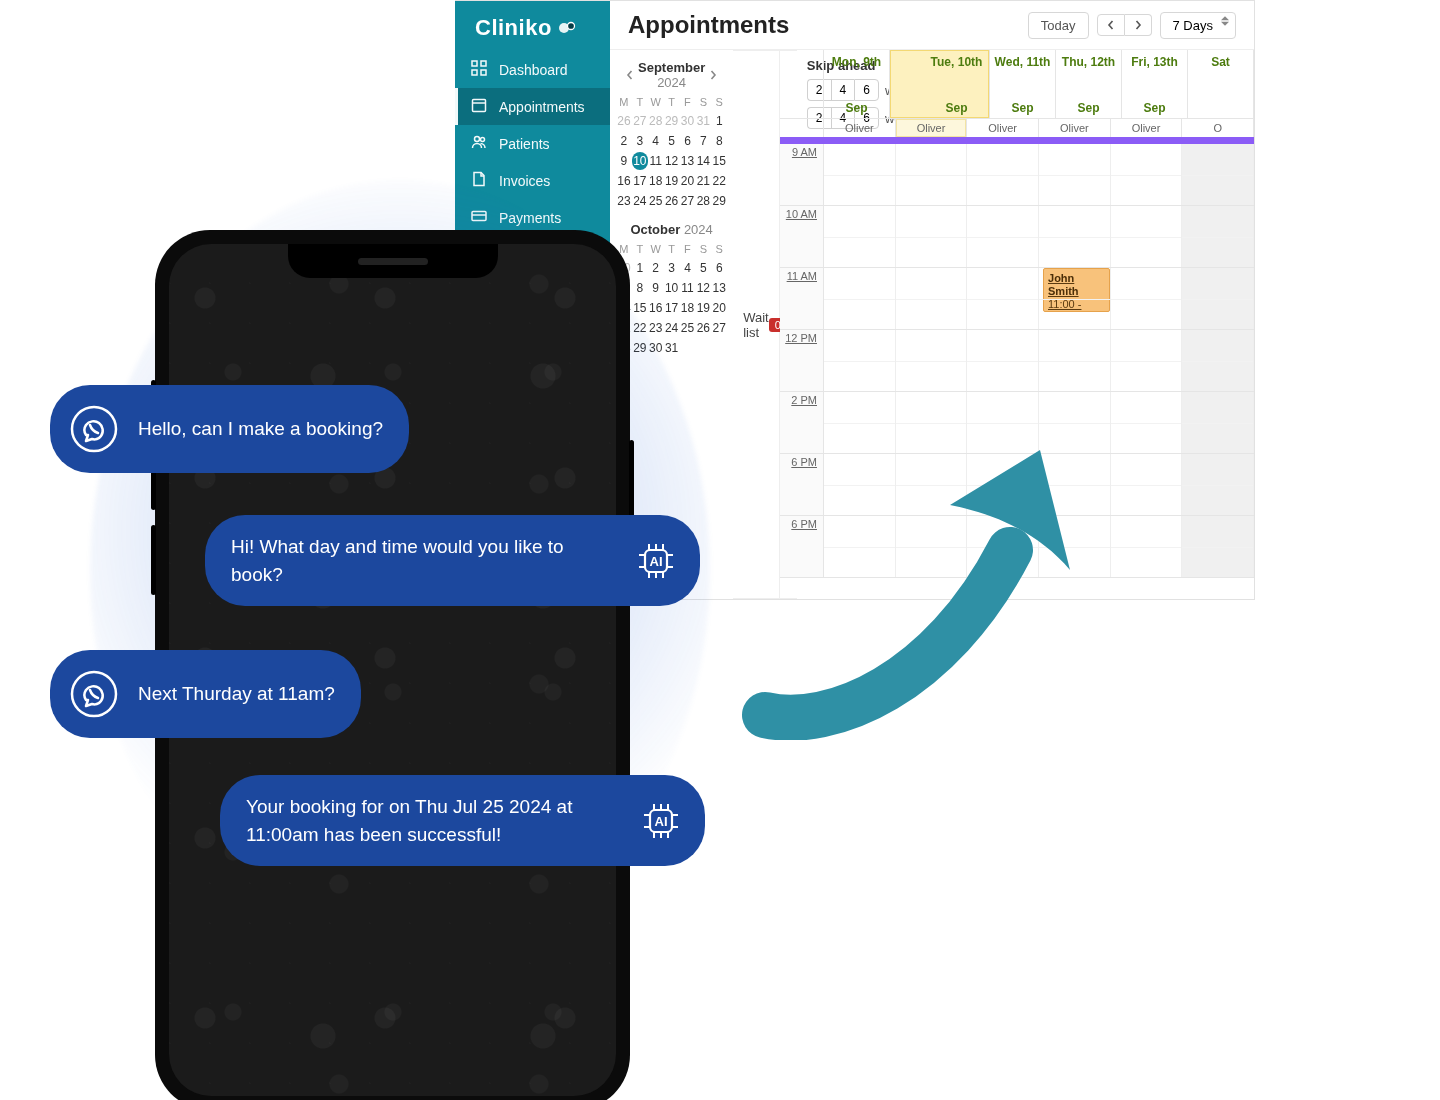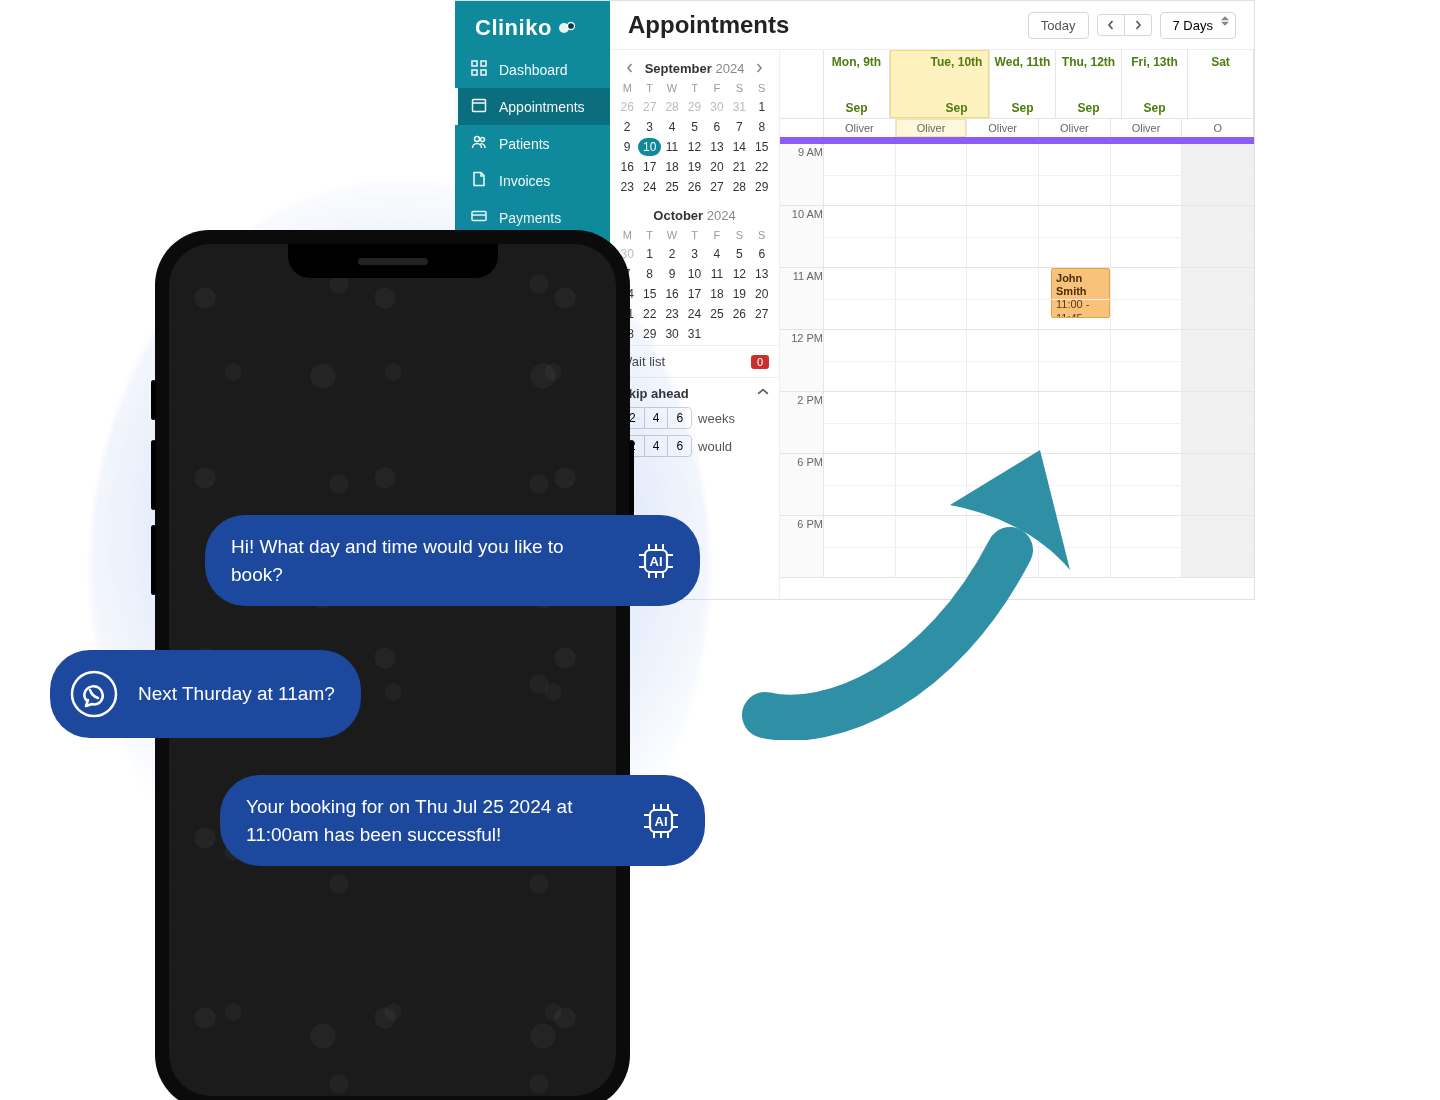--- a/index.html
+++ b/index.html
@@ -113,21 +113,21 @@
 
   .content { display: flex; flex: 1; min-height: 0; }
 
   
   .side-panel {
     width: 170px;
     border-right: 1px solid #eee;
     font-size: 12px;
     color: #444;
     display: flex;
-    flex-direction: column;
+    flex-direction: row;
   }
   .mini-cal { padding: 6px 6px 2px; }
   .mini-head {
     display: flex;
     align-items: center;
     justify-content: space-between;
     padding: 4px 6px;
     font-size: 13px; font-weight: 600; color: #333;
   }
   .mini-head .mo-year { flex:1; text-align:center; }
@@ -171,21 +171,21 @@
     flex:1; min-width:0; border-right:1px solid #e5e5e5;
     text-align:center; font-size:12px; padding:5px 2px 3px; font-weight:600; color:#4d7c0f;
   }
   .day-head.today-col { background:#fdf1bf; box-shadow: inset 0 0 0 1px #f3d873; padding-left: 36px;}
   .day-head .sub { display:block;margin-top:32px; }
   .prac-row { display:flex; border-bottom:7px solid #8b5cf6;}
   .prac-cell { flex:1; text-align:center; font-size:11px; color:#666; padding:3px 0; border-right:1px solid #e5e5e5;}
   .prac-cell.today-col{ background:#fdf7dc; box-shadow: inset 0 0 0 1px #f3e4a3;}
   .grid-body { flex:1; overflow:hidden; position:relative;}
   .hour-row { display:flex; height:62px; border-bottom:1px solid #e5e5e5;}
-  .hour-label { width:44px; flex-shrink:0; text-align:right; padding:2px 0 0 0; font-size:11px; color:#666; border-right:1px solid #e5e5e5; background:#fafafa;}
+  .hour-label { width:44px; flex-shrink:0; text-align:right; padding:2px 6px 0 0; font-size:11px; color:#666; border-right:1px solid #e5e5e5; background:#fafafa;text-decoration:underline;}
   .hour-cell { flex:1; border-right:1px solid #eee; position:relative;}
   .hour-cell::after{ content:""; position:absolute; left:0; right:0; top:50%; border-top:1px solid #f2f2f2;}
   .last-col { background:#f0f0f0; }
 
   .event {
     position:absolute;
     background:#f8c27b;
     border:1px solid #e6a24b;
     border-radius:2px;
     font-size:11px;
@@ -546,21 +546,21 @@
               <div class="hour-cell"></div>
               <div class="hour-cell"></div>
               <div class="hour-cell last-col"></div>
             </div>
             <div class="hour-row">
               <div class="hour-label">11 AM</div>
               <div class="hour-cell"></div>
               <div class="hour-cell"></div>
               <div class="hour-cell"></div>
               <div class="hour-cell">
-                <div class="event" style="left: 12px; right: 0px; top: 0px; height: 50px;">
+                <div class="event" style="left: 4px; right: 0px; top: 0px; height: 44px; text-decoration: underline;">
                   <div class="name">John Smith</div>
                   <div>11:00 - 11:45</div>
                 </div>
               </div>
               <div class="hour-cell"></div>
               <div class="hour-cell last-col"></div>
             </div>
             <div class="hour-row">
               <div class="hour-label">12 PM</div>
               <div class="hour-cell"></div>
@@ -615,20 +615,30 @@
   <div class="phone">
     <div class="side-btn l1"></div>
       <div class="side-btn l2"></div>
       <div class="side-btn l3"></div>
       <div class="side-btn r1"></div>
     <div class="screen">
       <div class="notch"></div>
     </div>
   </div>
 
+  <div class="bubble left" style="left:-10px; top:165px;">
+    <span class="ico">
+      <svg viewBox="0 0 48 48">
+          <circle cx="24" cy="24" r="22" fill="none" stroke="#fff" stroke-width="2.5"></circle>
+          <path d="M16 30c-2-3-2-7 0-10 3-4 9-5 13-2 4 3 5 9 2 13-2 3-6 4-9 3l-6 2 2-6z" fill="none" stroke="#fff" stroke-width="2.5" stroke-linejoin="round"></path>
+          <path d="M20 20c0 0 1 3 3 5s5 3 5 3" fill="none" stroke="#fff" stroke-width="2.5" stroke-linecap="round"></path>
+        </svg>
+    </span>
+    <span class="txt">Hello, can I make a booking?</span>
+  </div>
 
   <div class="bubble right" style="left:145px; top:295px; width:495px;gap:15px;">
     <span class="txt">Hi! What day and time would you like to book?</span>
     <span class="ico">
       <svg viewBox="0 0 48 48">
           <rect x="13" y="13" width="22" height="22" rx="5" fill="none" stroke="#fff" stroke-width="2.2"></rect>
           <text x="24" y="29" text-anchor="middle" fill="#fff" font-size="13" font-family="sans-serif" font-weight="600">AI</text>
           <g stroke="#fff" stroke-width="2">
             <line x1="17" y1="13" x2="17" y2="7"></line>
             <line x1="24" y1="13" x2="24" y2="7"></line>

